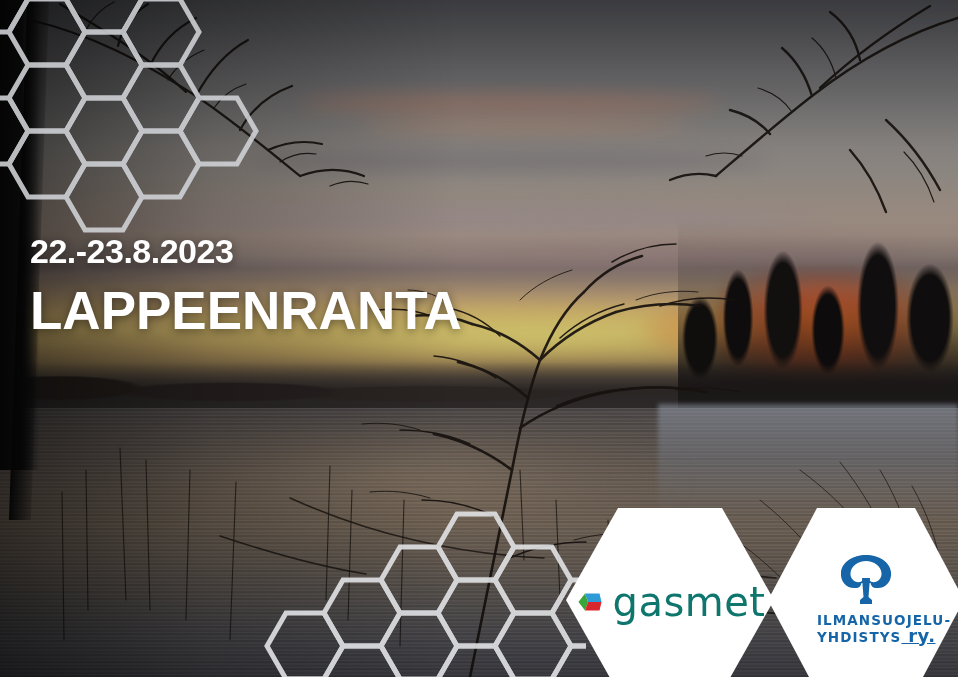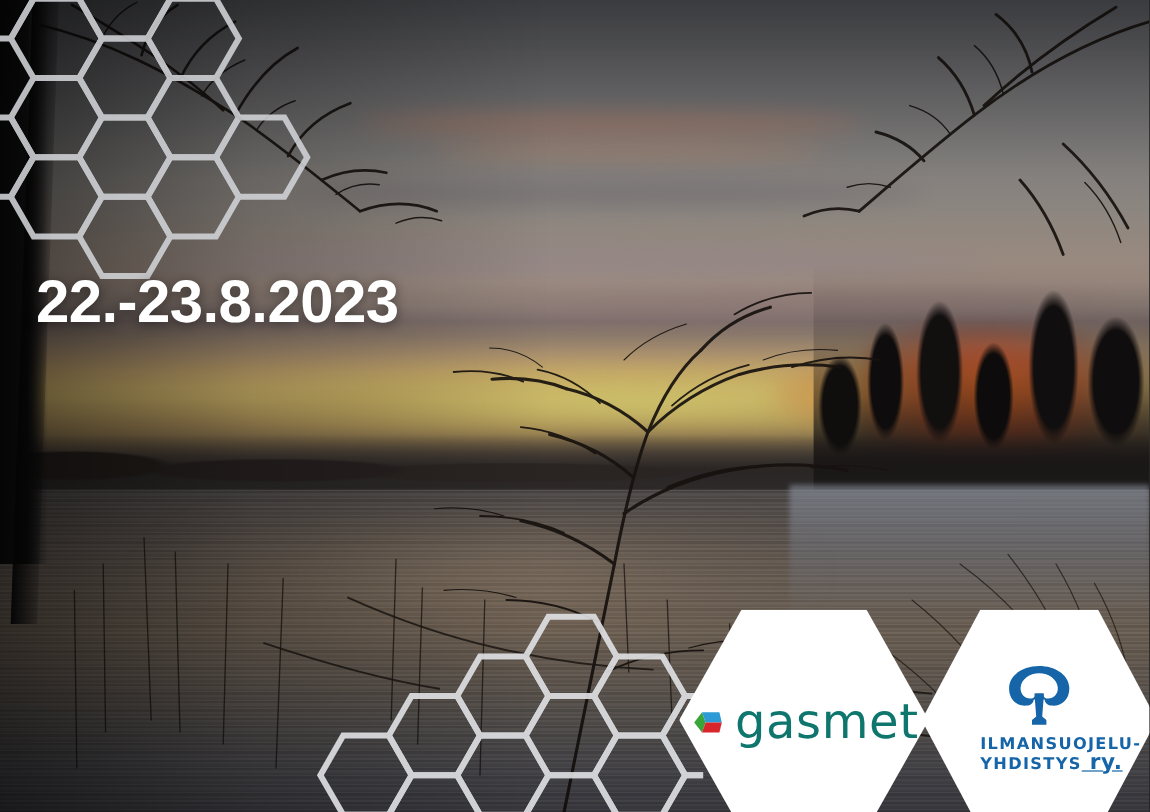--- a/index.html
+++ b/index.html
@@ -148,21 +148,21 @@
 
   
   .headline {
     position: absolute;
     left: 30px;
     top: 222px;
     color: #ffffff;
     text-shadow: 0 2px 10px rgba(0,0,0,.45);
   }
   .line { display: block; font-weight: 700; letter-spacing: -0.5px; white-space: nowrap; }
-  .line-date { font-size: 50px; line-height: 58px; }
+  .line-date { font-size: 34px; line-height: 58px; }
   .line-city { font-size: 53px; line-height: 62px; letter-spacing: 0px; }
   .line-event { font-size: 56px; line-height: 66px; letter-spacing: -0.5px; }
 
   
   .logo-badge {
     position: absolute;
     background: #ffffff;
     clip-path: polygon(25% 0%, 75% 0%, 100% 50%, 75% 100%, 25% 100%, 0% 50%);
     display: flex;
     align-items: center;
@@ -356,20 +356,21 @@
       <polygon points="19,0 57,0 76,33 57,66 19,66 0,33" transform="translate(68,150)"></polygon>
       <polygon points="19,0 57,0 76,33 57,66 19,66 0,33" transform="translate(239,117)"></polygon>
       <polygon points="19,0 57,0 76,33 57,66 19,66 0,33" transform="translate(296,84)"></polygon>
       <polygon points="19,0 57,0 76,33 57,66 19,66 0,33" transform="translate(296,150)"></polygon>
       <polygon points="19,0 57,0 76,33 57,66 19,66 0,33" transform="translate(11,183)"></polygon>
     </g>
   </svg>
 
   <div class="headline">
     <span class="line line-date">22.-23.8.2023</span>
+    <span class="line line-city">LAPPEENRANTA</span>
   </div>
 
   <div class="logo-badge badge-gasmet">
     <div class="gasmet-lockup">
       <svg width="30" height="30" viewBox="0 0 30 30">
 
         <path d="M3.5 15 L10 6.5 L13 15 L10 23.5 Z" fill="#3aa63a"></path>
 
         <path d="M10 6.5 L24.5 6.5 L26.5 15 L13 15 Z" fill="#2e9bd6"></path>
 

